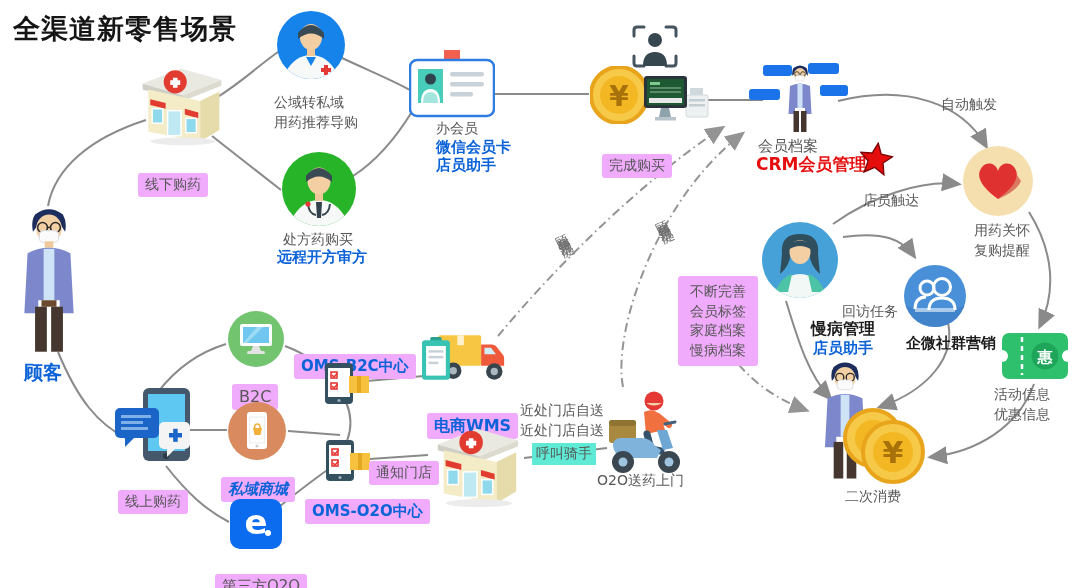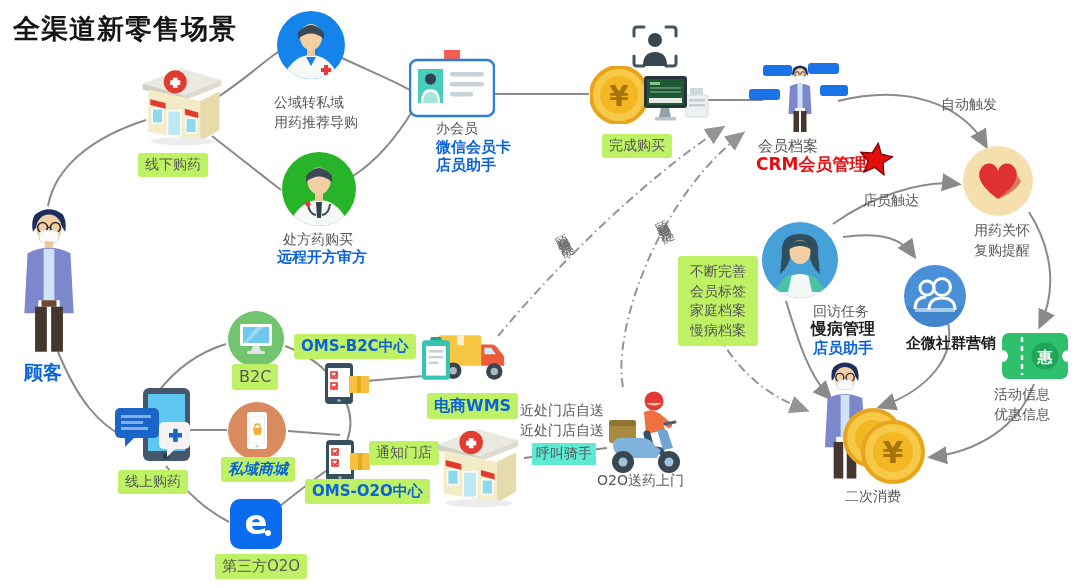--- a/index.html
+++ b/index.html
@@ -3,21 +3,21 @@
 <meta charset="utf-8">
 <style>
   html,body{margin:0;padding:0;background:#fff;}
   .stage{
     position:relative;width:1080px;height:588px;overflow:hidden;background:#fff;
     font-family:"DejaVu Sans","Liberation Sans",sans-serif;
   }
   .abs{position:absolute;}
   .title{font-size:27px;font-weight:bold;color:#151515;letter-spacing:1px;}
   .lbl{font-size:14px;color:#575757;line-height:1.4;white-space:nowrap;}
-  .lbl.bg{background:#bef264;border-radius:3px;padding:2px 7px;}
+  .lbl.bg{background:#f0abfc;border-radius:3px;padding:2px 7px;margin-top:20px;}
   .blue{color:#0c63d8;font-weight:bold;}
   .red{color:#e50d0d;font-weight:bold;}
   .black-bold{color:#1c1c1c;font-weight:bold;}
   .center{text-align:center;}
   .rot-label{
     writing-mode:vertical-rl;transform:rotate(-27deg);transform-origin:center;
     font-size:13px;color:#6f6f6f;letter-spacing:2px;white-space:nowrap;
   }
   .blue-chip{position:absolute;background:#1a73e8;border-radius:3px;}
   svg{display:block;}
@@ -246,21 +246,21 @@
     <circle cx="38" cy="38" r="38" fill="#47a1d9"></circle>
     <g clip-path="url(#c3)">
       <path d="M20 32 Q18 12 38 12 Q58 12 56 32 L58 52 Q48 44 47 30 Q38 36 29 30 Q28 44 18 52 Z" fill="#2f4f5e"></path>
       <ellipse cx="38" cy="30" rx="10.5" ry="12" fill="#f5cfa4"></ellipse>
       <path d="M26 24 Q38 13 50 24 L50 28 Q38 20 26 28 Z" fill="#2f4f5e"></path>
       <path d="M13 70 Q23 52 38 52 Q53 52 63 70 L63 80 L13 80 Z" fill="#f2f8f5"></path>
       <path d="M13 70 Q20 54 30 52 L26 70 Z" fill="#4cc3a4"></path>
       <path d="M63 70 Q56 54 46 52 L50 70 Z" fill="#4cc3a4"></path>
     </g>
   </svg>
-  <div class="abs lbl" style="left:813px;top:302px;">回访任务</div>
+  <div class="abs lbl" style="left:842px;top:302px;">回访任务</div>
   <div class="abs black-bold" style="left:811px;top:319px;font-size:16px;">慢病管理</div>
   <div class="abs blue" style="left:813px;top:339px;font-size:15px;">店员助手</div>
 
   <svg class="abs" style="left:904px;top:265px;" width="62" height="62" viewBox="0 0 62 62">
     <defs>
         <clipPath id="c4">
           <circle cx="31" cy="31" r="31"></circle>
         </clipPath>
       </defs>
     <circle cx="31" cy="31" r="31" fill="#4a90d9"></circle>

